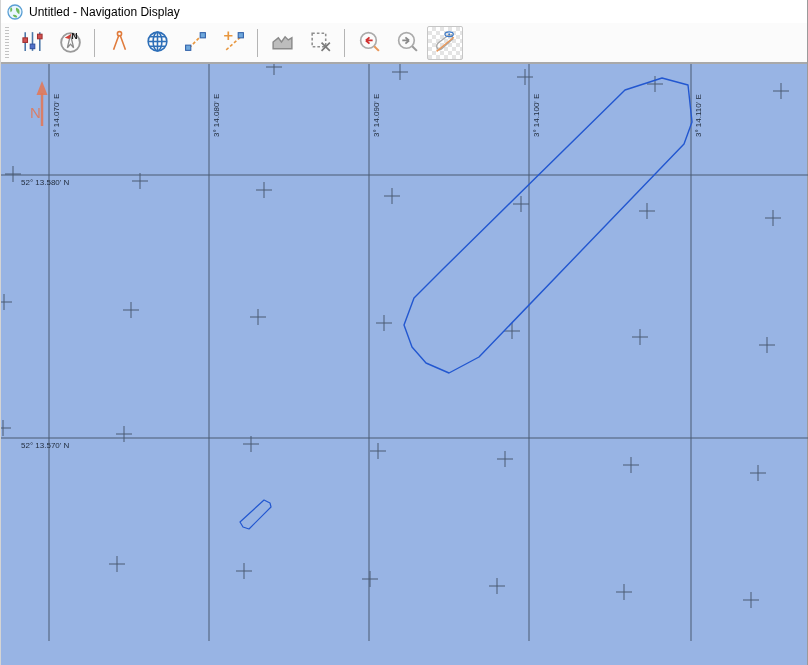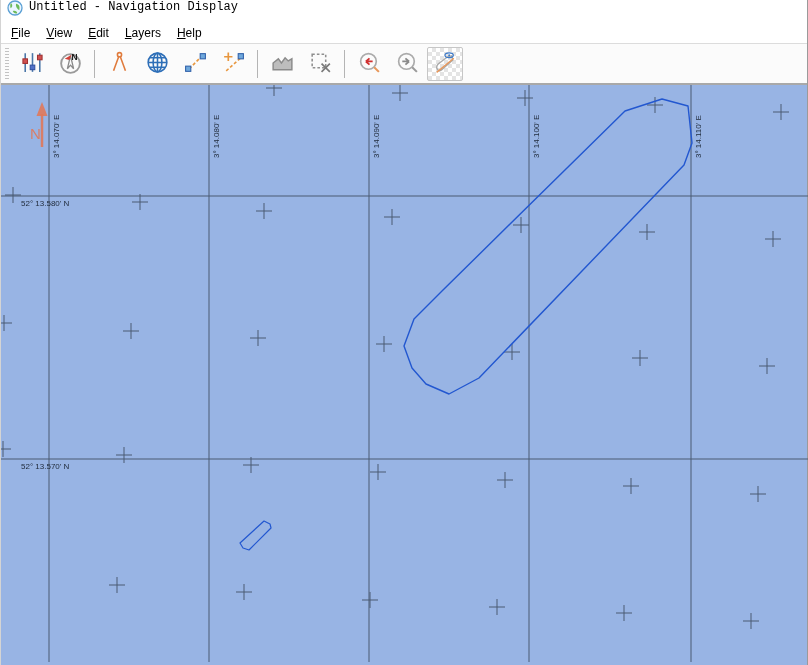--- a/index.html
+++ b/index.html
@@ -1,21 +1,21 @@
 <!DOCTYPE html>
 <html><head>
 <meta charset="utf-8">
 <style>
   * { box-sizing: border-box; margin: 0; padding: 0; }
   html,body { width: 808px; height: 665px; overflow: hidden; }
   body { font-family: "Liberation Sans", sans-serif; background: #fff; }
   #window { width: 808px; height: 665px; display: flex; flex-direction: column; border-left: 1px solid #d4d4d4; border-right: 1px solid #9a9a9a; }
 
   
-  #titlebar { height: 23px; background: #ffffff; display: flex; align-items: flex-start; padding-left: 6px; flex: 0 0 auto; font-family: Liberation Mono, monospace; }
+  #titlebar { height: 23px; background: #ffffff; display: flex; align-items: center; padding-left: 6px; flex: 0 0 auto; }
   #titlebar .app-icon { width: 16px; height: 16px; margin-right: 6px; display: inline-flex; }
   #titlebar .title-text { font-size: 12px; color: #000; }
 
   
   #menubar { height: 21px; background: #ffffff; display: flex; align-items: center; padding-left: 2px; border-bottom: 1px solid #dcdcdc; flex: 0 0 auto; }
   .menu-item { font-size: 12px; color: #000; padding: 2px 8px; cursor: default; }
 
   
   #toolbar { height: 41px; background: #fbfbfb; display: flex; align-items: center; padding: 2px 2px; border-bottom: 2px solid #a9a9a9; flex: 0 0 auto; }
   .toolbar-grip { width: 6px; height: 32px; margin: 0 3px 0 1px;
@@ -42,27 +42,20 @@
       <svg viewBox="0 0 16 16">
         <circle cx="8" cy="8" r="7" fill="#eaf6ff" stroke="#5a9fd4" stroke-width="1.3"></circle>
         <path d="M4 3 C6 5 5.5 7 3.6 8.2 C3 6.2 3.1 4.4 4 3 Z" fill="#6cba5a"></path>
         <path d="M9 3.8 C12 4 13.2 7 12.2 10.2 C10 9 8.4 6.6 9 3.8 Z" fill="#6cba5a"></path>
         <path d="M5.8 11 C8 10.2 10.2 11.2 10.2 13.2 C8.2 13.8 6.4 13 5.8 11 Z" fill="#6cba5a"></path>
       </svg>
     </span>
     <span class="title-text">Untitled - Navigation Display</span>
   </div>
 
-  <div id="menubar">
-      <span class="menu-item"><u>F</u>ile</span>
-      <span class="menu-item"><u>V</u>iew</span>
-      <span class="menu-item"><u>E</u>dit</span>
-      <span class="menu-item"><u>L</u>ayers</span>
-      <span class="menu-item"><u>H</u>elp</span>
-    </div>
 
   <div id="toolbar">
     <span class="toolbar-grip"></span>
   <button class="tb-btn">
         <span><svg viewBox="0 0 24 24">
             <g stroke="#4a76a8" stroke-width="1.5">
               <line x1="5" y1="3" x2="5" y2="21"></line>
               <line x1="12" y1="3" x2="12" y2="21"></line>
               <line x1="19" y1="3" x2="19" y2="21"></line>
             </g>

